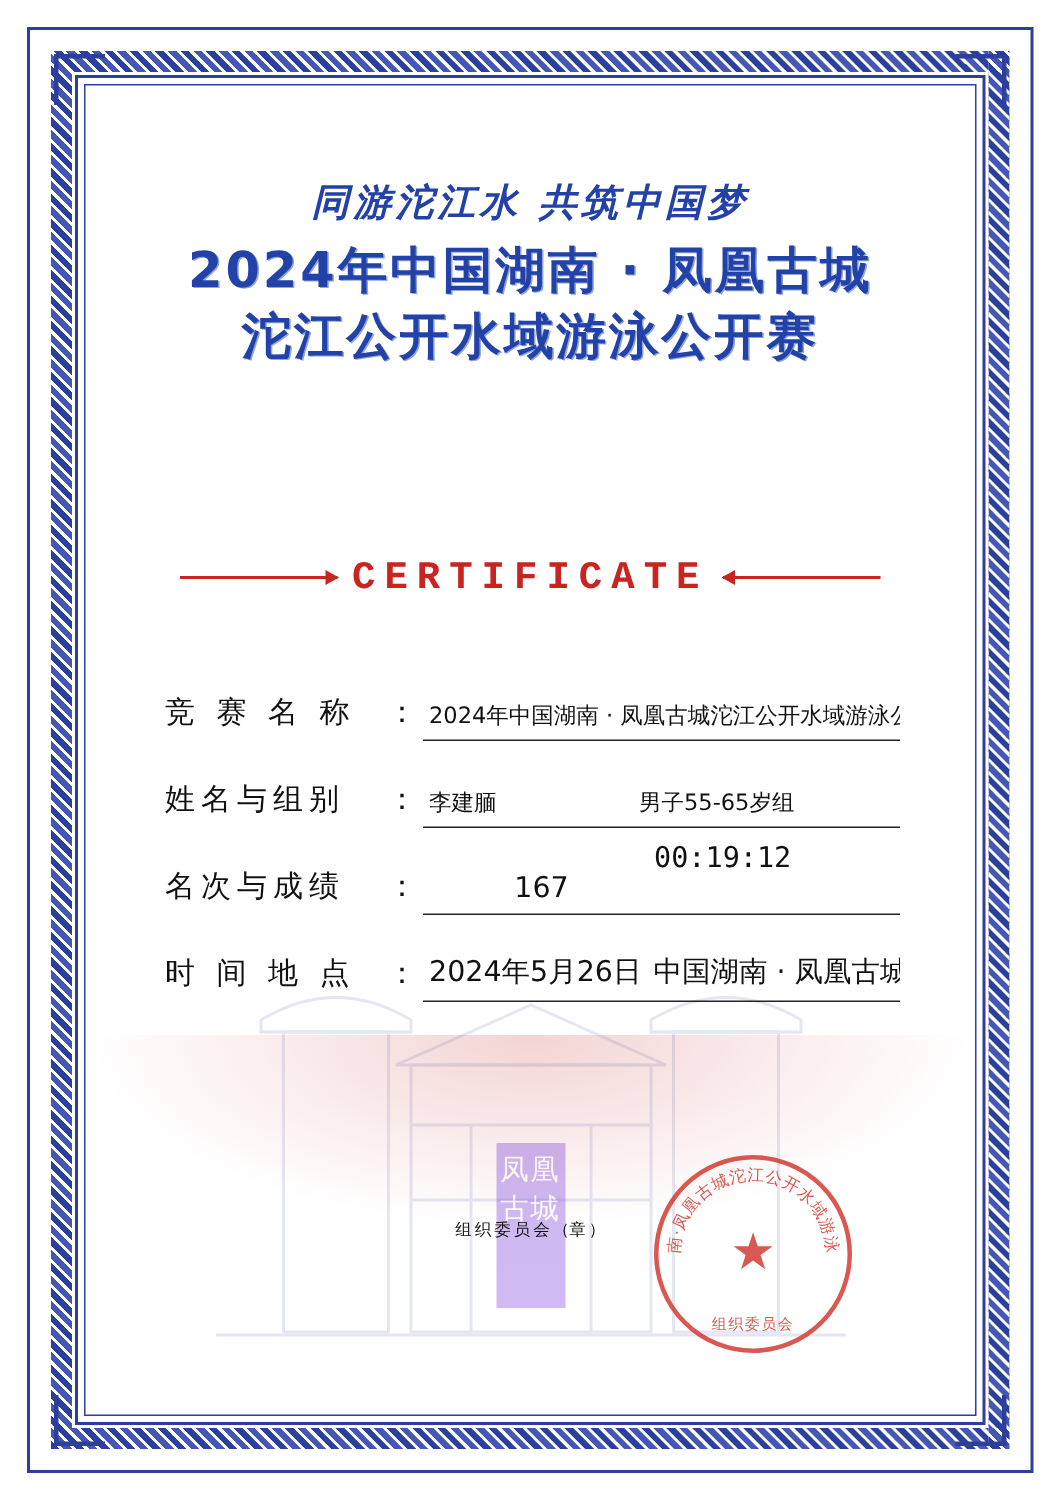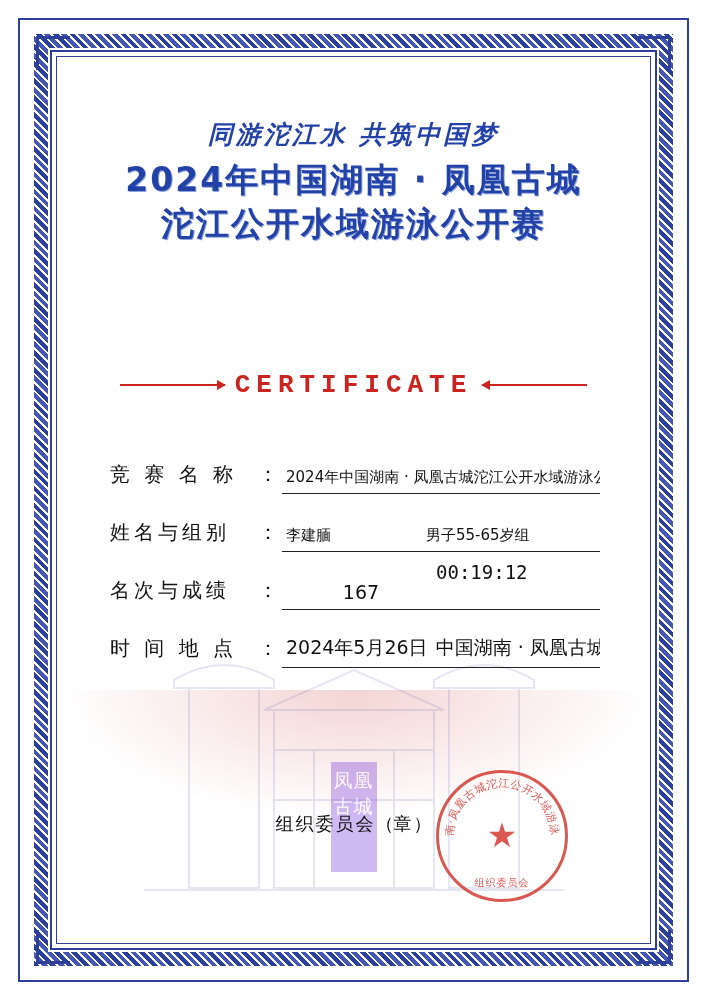--- a/index.html
+++ b/index.html
@@ -241,21 +241,21 @@
   .v-rank { width: 150px; text-align: center; font-size: 19px; margin-top: 20px;}
   .v-time { flex: 1; font-size: 19px; font-family: "DejaVu Sans Mono", monospace; }
   .v-date { padding-right: 8px; }
 
   
   .footer {
     position: absolute;
     left: 0; right: 0;
     top: 812px;
     text-align: center;
-    font-size: 18px;
+    font-size: 11px;
     color: #111;
     letter-spacing: 2px;
     font-family: "DejaVu Sans", sans-serif;
   }
   .footer .paren { letter-spacing: 0; }
 
   
   .seal {
     position: absolute;
     left: 436px;

